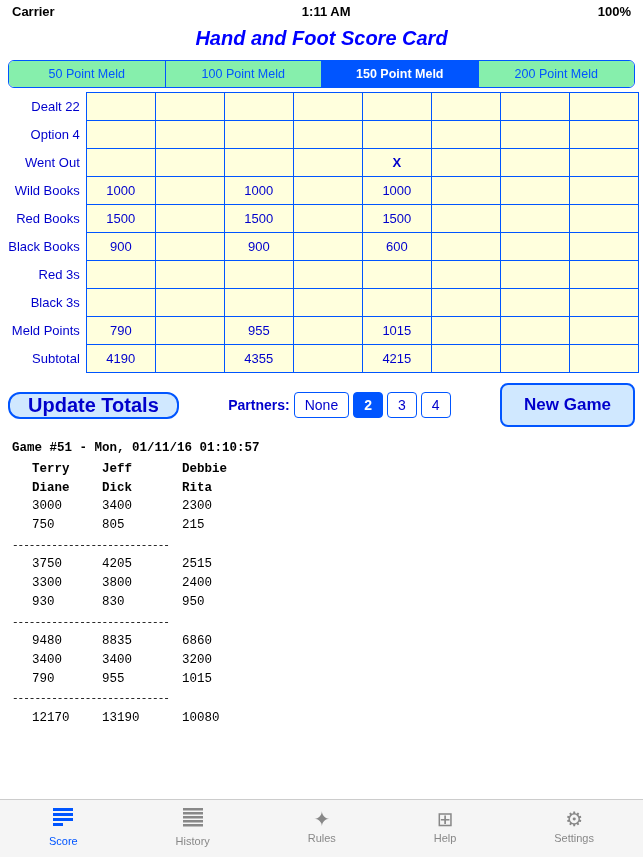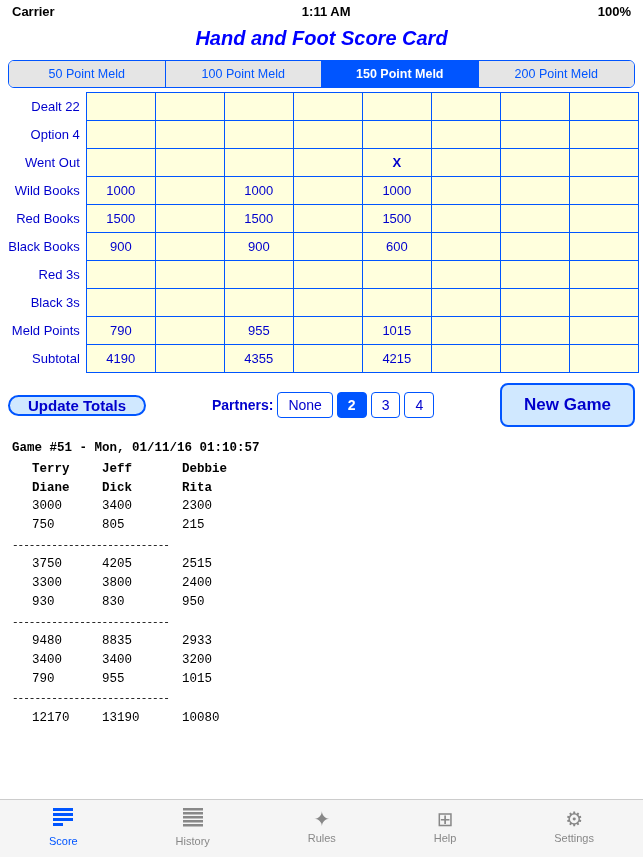--- a/index.html
+++ b/index.html
@@ -32,21 +32,21 @@
       border-radius: 6px;
       margin: 4px 8px;
       overflow: hidden;
     }
     .tab {
       flex: 1;
       text-align: center;
       padding: 6px 2px;
       font-size: 12.5px;
       color: #0055ff;
-      background: #e5e5e5;
+      background: #86efac;
       border-right: 1px solid #0055ff;
       cursor: pointer;
     }
     .tab:last-child { border-right: none; }
     .tab.active {
       background: #0055ff;
       color: #fff;
       font-weight: 700;
     }
     .score-table {
@@ -95,21 +95,21 @@
       align-items: center;
       justify-content: space-between;
       padding: 8px 8px;
       margin-top: 2px;
     }
     .btn-update {
       background: #d0e8ff;
       border: 2px solid #0055ff;
       border-radius: 12px;
       color: #0000cc;
-      font-size: 15px;
+      font-size: 20px;
       font-weight: 700;
       padding: 0 18px;
       cursor: pointer;
     }
     .btn-new-game {
       background: #d0e8ff;
       border: 2px solid #0055ff;
       border-radius: 8px;
       color: #0000cc;
       font-size: 17px;
@@ -385,21 +385,21 @@
   </div>
   <div style="display:flex;">
     <span style="width:80px; padding-left:20px;">930</span>
     <span style="width:80px; padding-left:10px;">830</span>
     <span style="width:80px; padding-left:10px;">950</span>
   </div>
   <div class="log-divider">----------------------------</div>
   <div style="display:flex;">
     <span style="width:80px; padding-left:20px;">9480</span>
     <span style="width:80px; padding-left:10px;">8835</span>
-    <span style="width:80px; padding-left:10px;">2933</span>
+    <span style="width:80px; padding-left:10px;">6860</span>
   </div>
   <div style="display:flex;">
     <span style="width:80px; padding-left:20px;">3400</span>
     <span style="width:80px; padding-left:10px;">3400</span>
     <span style="width:80px; padding-left:10px;">3200</span>
   </div>
   <div style="display:flex;">
     <span style="width:80px; padding-left:20px;">790</span>
     <span style="width:80px; padding-left:10px;">955</span>
     <span style="width:80px; padding-left:10px;">1015</span>

